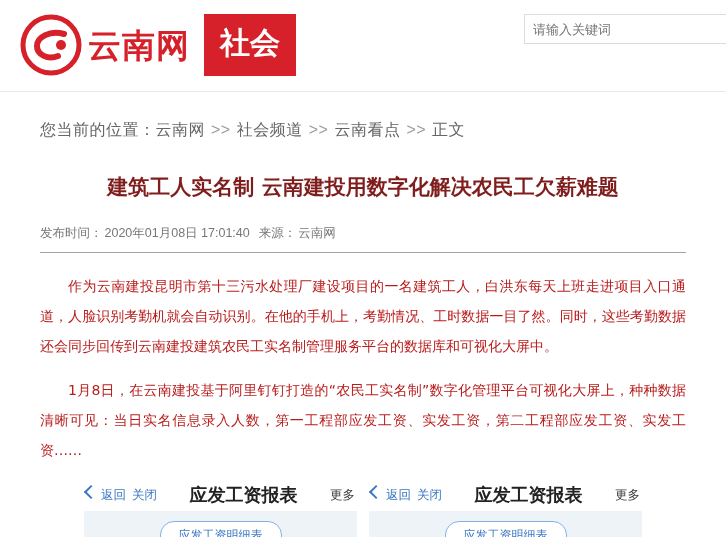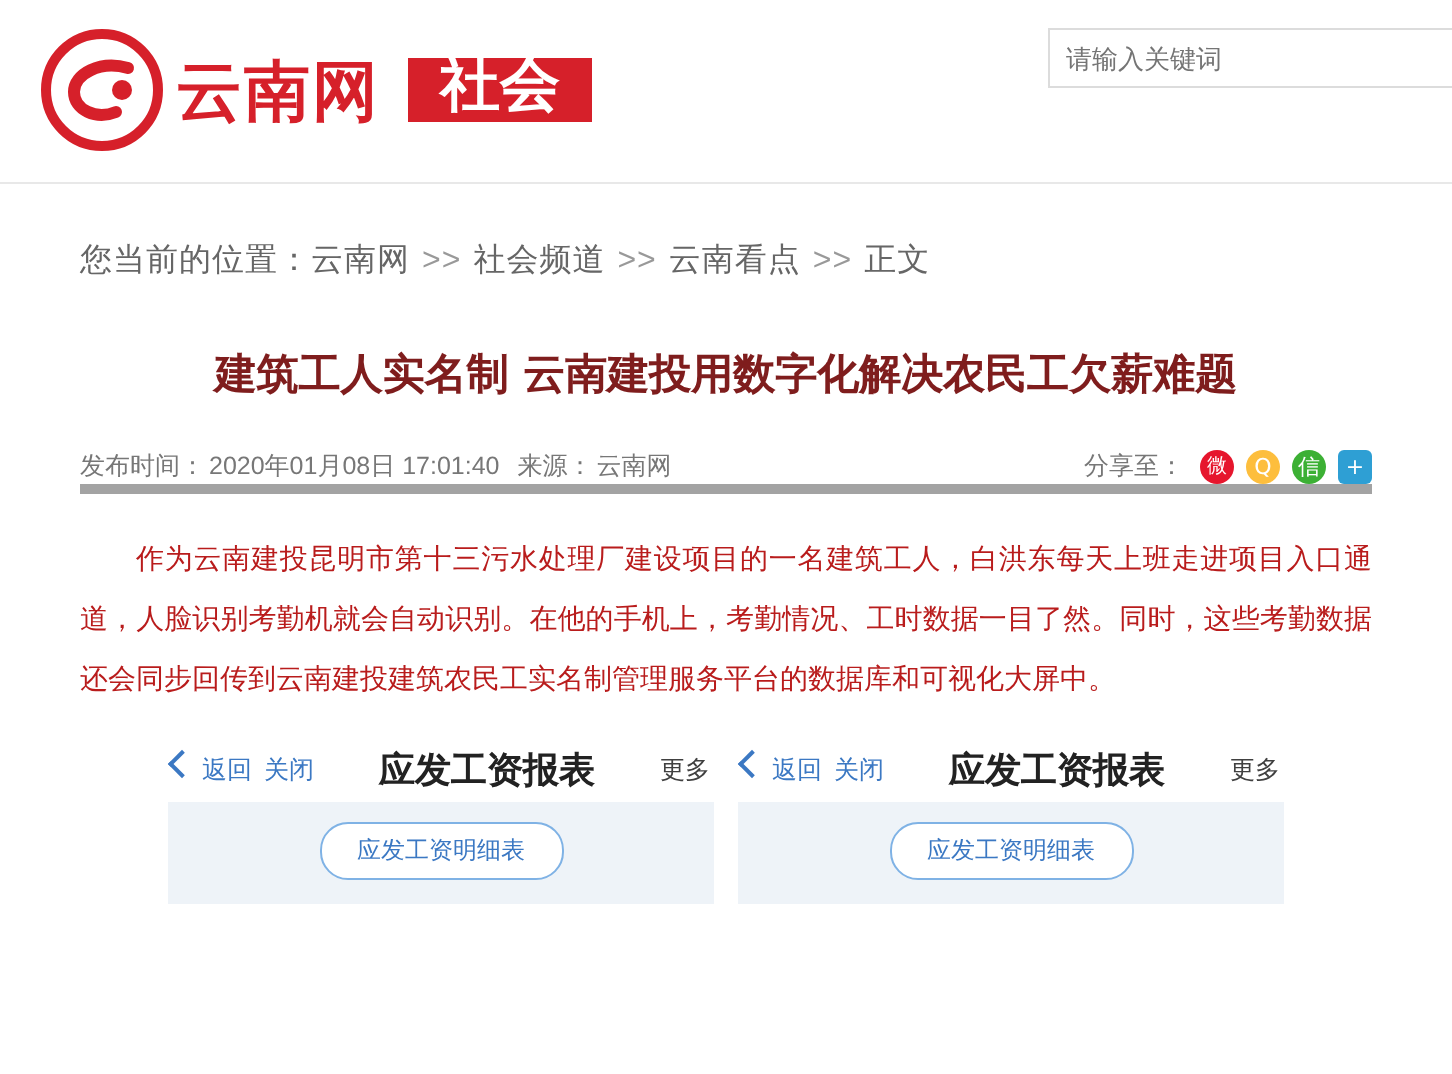--- a/index.html
+++ b/index.html
@@ -59,21 +59,21 @@
     margin-top: 1px;
   }
   .channel-badge {
     margin-left: 14px;
     background: #d6202a;
     color: #ffffff;
     font-size: 30px;
     font-weight: bold;
     padding: 4px 16px 8px 16px;
     line-height: 40px;
-    height: 32px;
+    height: 62px;
     box-sizing: border-box;
     display: flex;
     align-items: center;
     font-family: "DejaVu Sans", sans-serif;
   }
   .search-box {
     position: absolute;
     right: -8px;
     top: 14px;
     width: 210px;
@@ -133,21 +133,22 @@
   }
 
   
   .meta-bar {
     display: flex;
     align-items: flex-start;
     justify-content: space-between;
     font-size: 12.5px;
     color: #777777;
     margin-top: 22px;
-    border-bottom: 5px solid #a3a3a3;
+    padding-bottom: 10px;
+    border-bottom: 1px solid #a3a3a3;
   }
   .meta-left span { margin-right: 2px; }
   .meta-right {
     display: flex;
     align-items: center;
   }
   .share-label {
     color: #777777;
     margin-right: 8px;
     font-size: 12.5px;
@@ -279,33 +280,25 @@
   <div class="breadcrumb">
     <span>您当前的位置：</span><a href="#">云南网</a><span class="sep">&gt;&gt;</span><a href="#">社会频道</a><span class="sep">&gt;&gt;</span><a href="#">云南看点</a><span class="sep">&gt;&gt;</span><span>正文</span>
   </div>
 
   <h1 class="article-title">建筑工人实名制 云南建投用数字化解决农民工欠薪难题</h1>
 
   <div class="meta-bar">
     <div class="meta-left">
       <span>发布时间：</span><span>2020年01月08日 17:01:40</span>&nbsp;&nbsp;<span>来源：</span><span>云南网</span>
     </div>
-    <div class="meta-right">
-      <span class="share-label">分享至：</span>
-      <span class="share-icons">
-        <span class="share-ic ic-weibo">微</span>
-        <span class="share-ic ic-qzone">Q</span>
-        <span class="share-ic ic-wechat">信</span>
-        <span class="share-ic ic-more">+</span>
-      </span>
-    </div>
   </div>
 
   <div class="article-body">
     <p>作为云南建投昆明市第十三污水处理厂建设项目的一名建筑工人，白洪东每天上班走进项目入口通道，人脸识别考勤机就会自动识别。在他的手机上，考勤情况、工时数据一目了然。同时，这些考勤数据还会同步回传到云南建投建筑农民工实名制管理服务平台的数据库和可视化大屏中。</p>
+    <p>1月8日，在云南建投基于阿里钉钉打造的“农民工实名制”数字化管理平台可视化大屏上，种种数据清晰可见：当日实名信息录入人数，第一工程部应发工资、实发工资，第二工程部应发工资、实发工资……</p>
   </div>
 
   <div class="shot-row">
 
     <div class="shot">
       <div class="shot-top">
         <span class="shot-back">
           <span class="chev"></span>
           <span class="bk">返回</span>
           <span>关闭</span>

